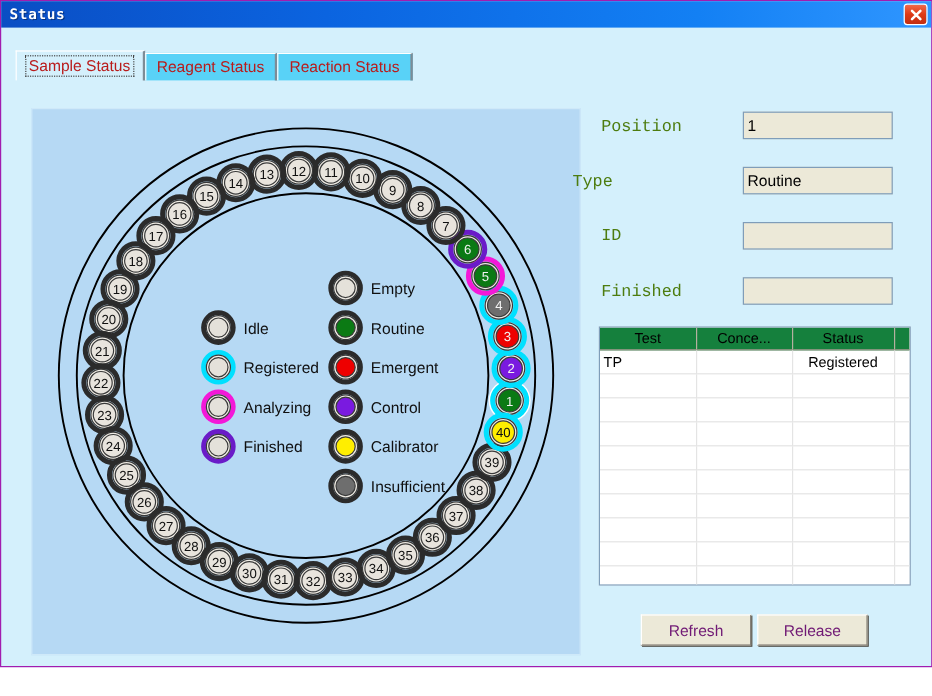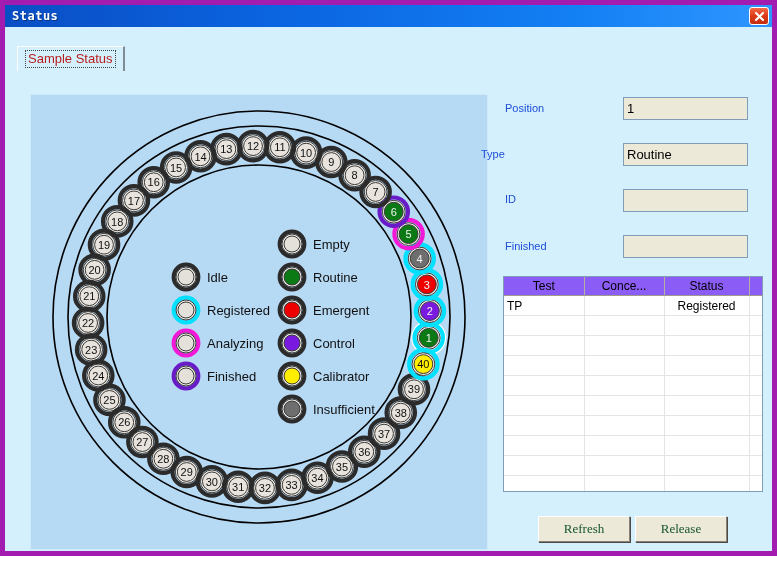--- a/index.html
+++ b/index.html
@@ -13,21 +13,21 @@
     position: relative;
   }
 
   
   #window {
     position: absolute;
     left: 0; top: 0;
     width: 777px; height: 556px;
     background: #d4f0fc;
     box-sizing: border-box;
-    border: 5px solid #a21caf;
+    border: 1px solid #a21caf;
   }
 
   
   #titlebar {
     position: absolute;
     left: 0; top: 0;
     width: 100%; height: 22px;
     background: linear-gradient(to right, #0a4ec4 0%, #0b64e0 35%, #1380f4 75%, #2f96ff 100%);
     display: flex; align-items: center;
   }
@@ -95,22 +95,23 @@
     width: 458px; height: 456px;
     background: #b6d9f4;
     border: 1px solid #cfe9f9;
     box-sizing: border-box;
   }
   #carousel-svg { display: block; }
 
   
   .field-label {
     position: absolute;
-    font-size: 11px;
-    color: #1d4ed8;
+    font-size: 14px;
+    color: #4d7c0f;
+    font-family: Liberation Mono, monospace;
   }
   .field-box {
     position: absolute;
     background: #ece9d8;
     border: 1px solid #7f9db9;
     box-sizing: border-box;
     font-size: 13px;
     color: #000000;
     padding: 2px 3px;
     line-height: 17px;
@@ -130,21 +131,21 @@
     box-sizing: border-box;
     overflow: hidden;
   }
   #test-table table {
     border-collapse: collapse;
     width: 100%;
     font-size: 12px;
     table-layout: fixed;
   }
   #test-table th {
-    background: #8b5cf6;
+    background: #15803d;
     border-right: 1px solid #b5b0a0;
     border-bottom: 1px solid #9e9a8c;
     font-weight: normal;
     font-size: 12px;
     color: #000000;
     height: 18px;
     padding: 0;
     text-align: center;
   }
   #test-table td {
@@ -165,43 +166,48 @@
   .btn {
     position: absolute;
     height: 26px;
     background: #ece9d8;
     border: 1px solid #ffffff;
     border-right-color: #868279;
     border-bottom-color: #868279;
     box-shadow: 1px 1px 0 #4d4a43;
     box-sizing: border-box;
     font-size: 13px;
-    color: #14532d;
+    color: #701a75;
     display: flex; align-items: center; justify-content: center;
     cursor: pointer;
-    font-family: Liberation Serif, serif;
   }
 </style>
 </head>
 <body>
 
 <div id="window">
 
   <div id="titlebar">
     <span id="title-text">Status</span>
     <div id="close-button">
       <svg width="11" height="11" viewBox="0 0 11 11" aria-hidden="true">
         <path d="M2 2 L9 9 M9 2 L2 9" stroke="#ffffff" stroke-width="2.1" stroke-linecap="round" fill="none"></path>
       </svg>
     </div>
   </div>
 
   <div id="tabstrip">
     <div class="tab active">
       <span class="tab-label">Sample Status</span>
+    </div>
+    <div class="tab">
+      <span class="tab-label">Reagent Status</span>
+    </div>
+    <div class="tab">
+      <span class="tab-label">Reaction Status</span>
     </div>
   </div>
 
   <div id="carousel-panel">
     <svg id="carousel-svg" width="456" height="454" viewBox="0 0 456 454">
 
       <circle cx="228" cy="222" r="206" fill="none" stroke="#000000" stroke-width="1.6"></circle>
       <circle cx="228" cy="222" r="191" fill="none" stroke="#000000" stroke-width="1.6"></circle>
       <circle cx="228" cy="222" r="152" fill="none" stroke="#000000" stroke-width="1.6"></circle>
       <g id="carousel-slots">

